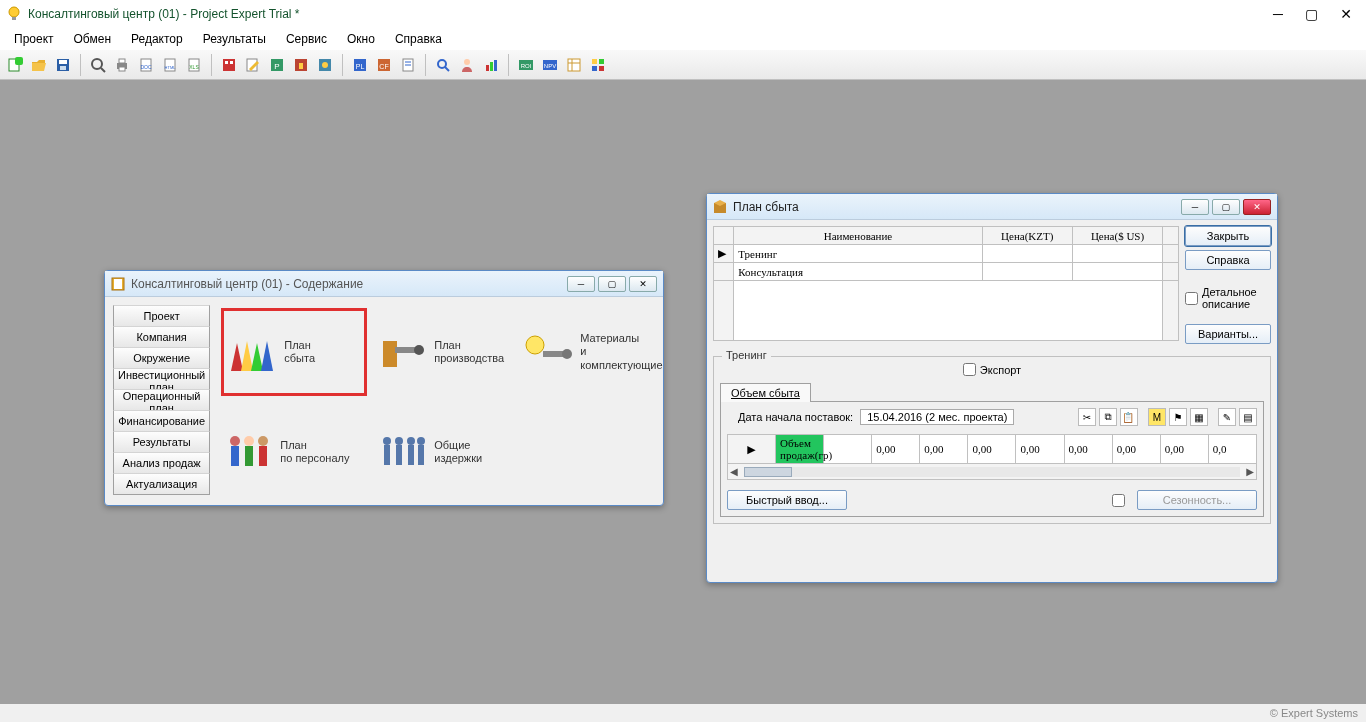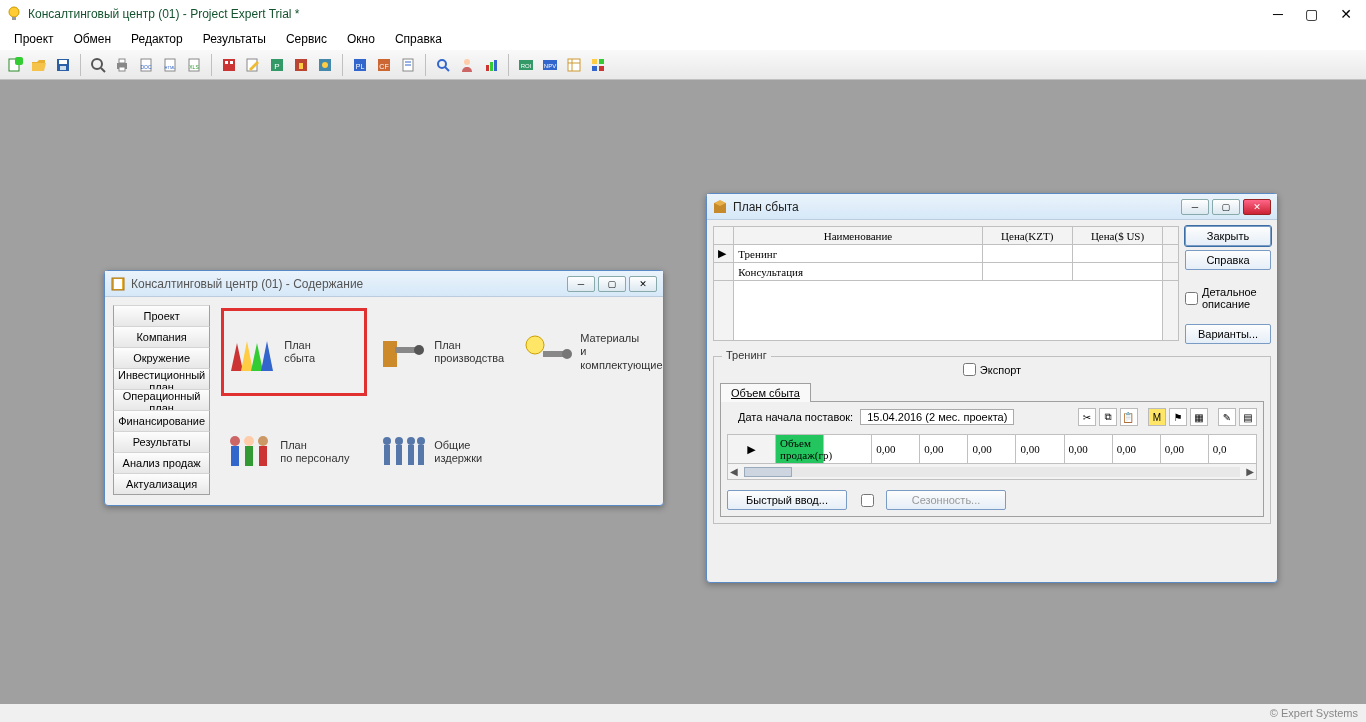--- a/index.html
+++ b/index.html
@@ -50,21 +50,21 @@
   .tabstrip .tab { padding:3px 10px; border:1px solid #a0a0a0; border-bottom:none; background:#f9f9f9; font-size:11px; cursor:pointer; position:relative; top:1px;}
   .subpanel { border:1px solid #a0a0a0; padding:6px; background:#f0f0f0;}
   .toolstrip { display:flex; gap:3px;}
   .toolstrip .mini { width:18px; height:18px; border:1px solid #bbb; background:#fff; display:flex; align-items:center; justify-content:center; cursor:pointer; font-size:10px;}
   .linegap { height:8px;}
   .num-right td, .num-right th { text-align:right;}
   .num-right th:first-child, .num-right td:first-child { text-align:left;}
   .scroll-hint { display:flex; justify-content:space-between; padding:0 2px; font-size:10px; color:#555; background:#f3f3f3; border:1px solid #c0c0c0; border-top:none; height:16px; align-items:center;}
   .scroll-track { flex:1; margin:0 6px; height:10px; background:#e8e8e8; position:relative;}
   .scroll-thumb { position:absolute; left:0; width:48px; height:10px; background:#cdd6e0; border:1px solid #9ab;}
-  .bottom-row { display:flex; align-items:center; margin-top:10px; gap:14px;}
+  .bottom-row { display:flex; justify-content:space-between; align-items:center; margin-top:10px; gap:14px;}
 </style>
 </head>
 <body>
 
 <div class="titlebar">
   <div class="titlebar-left">
     <svg class="bulb" viewBox="0 0 16 16">
         <circle cx="8" cy="6" r="5" fill="#ffcc33" stroke="#cc9900"></circle>
         <rect x="6" y="11" width="4" height="3" fill="#999"></rect>
       </svg>

